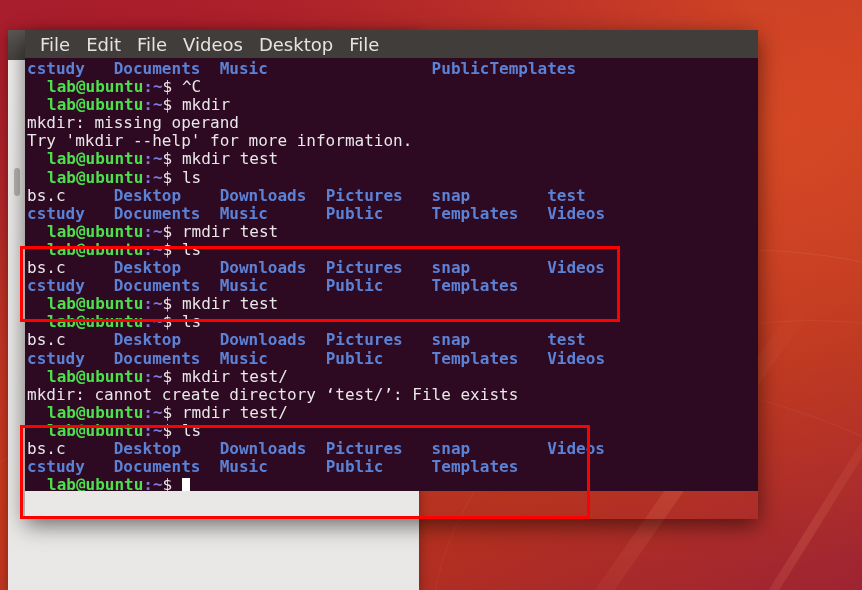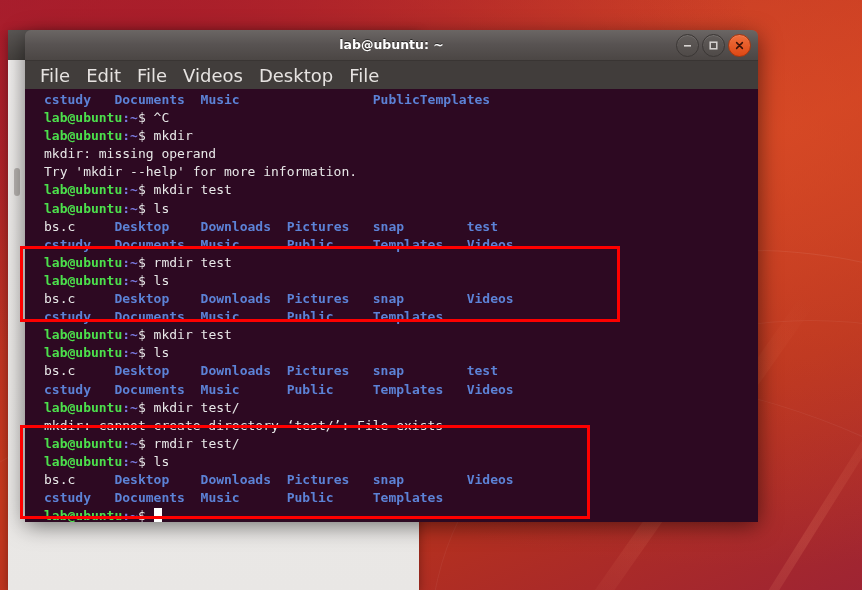--- a/index.html
+++ b/index.html
@@ -123,28 +123,28 @@
   #term-body {
     position: relative;
     height: 431px;
     background: #2d0922;
     overflow: hidden;
     padding: 2px 0 0 0;
   }
   #term-text {
     position: relative;
     font-family: "DejaVu Sans Mono", monospace;
-    font-size: 13px;
+    font-size: 16px;
     line-height: 18.1px;
     white-space: pre;
-    padding-left: 19px;
+    padding-left: 2px;
     letter-spacing: 0px;
   }
   .line { height: 18.1px; }
-  .g { color: #4ce04c; font-weight: bold; }    
+  .g { color: #4ce04c; font-weight: bold; margin-left: 20px; }    
   .b { color: #7a7ae0; font-weight: bold; }    
   .w { color: #e8e8e8; }                        
   .d { color: #5c82d6; font-weight: bold; }     
   .cursor {
     display: inline-block;
     width: 8px; height: 14px;
     background: #ffffff;
     vertical-align: -2px;
   }
 
@@ -179,40 +179,20 @@
   <div class="streak s2"></div>
   <div class="streak s3"></div>
 
   <div id="bg-window">
     <div id="bg-window-top"></div>
     <div id="bg-window-scroll"></div>
   </div>
 
   <div id="terminal-window">
 
-    <div id="titlebar">
-      <div id="title-text">lab@ubuntu: ~</div>
-      <div id="window-buttons">
-        <div class="winbtn">
-          <svg width="11" height="11" viewBox="0 0 11 11">
-            <rect x="2" y="5" width="7" height="1.6" fill="#d8d4d2"></rect>
-          </svg>
-        </div>
-        <div class="winbtn">
-          <svg width="11" height="11" viewBox="0 0 11 11">
-            <rect x="2.2" y="2.2" width="6.6" height="6.6" fill="none" stroke="#d8d4d2" stroke-width="1.5"></rect>
-          </svg>
-        </div>
-        <div class="winbtn close">
-          <svg width="11" height="11" viewBox="0 0 11 11">
-            <path d="M2.6 2.6 L8.4 8.4 M8.4 2.6 L2.6 8.4" stroke="#3a1208" stroke-width="1.5" stroke-linecap="round"></path>
-          </svg>
-        </div>
-      </div>
-    </div>
 
     <div id="menubar">
       <div class="menu-item">File</div>
       <div class="menu-item">Edit</div>
       <div class="menu-item">File</div>
       <div class="menu-item">Videos</div>
       <div class="menu-item">Desktop</div>
       <div class="menu-item">File</div>
     </div>
 

